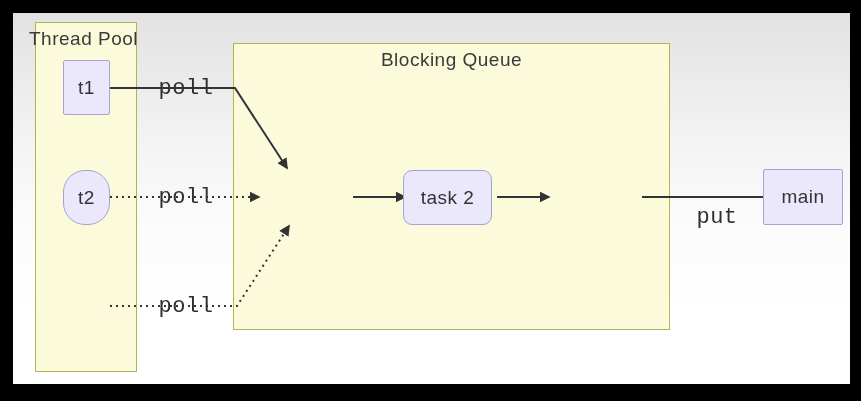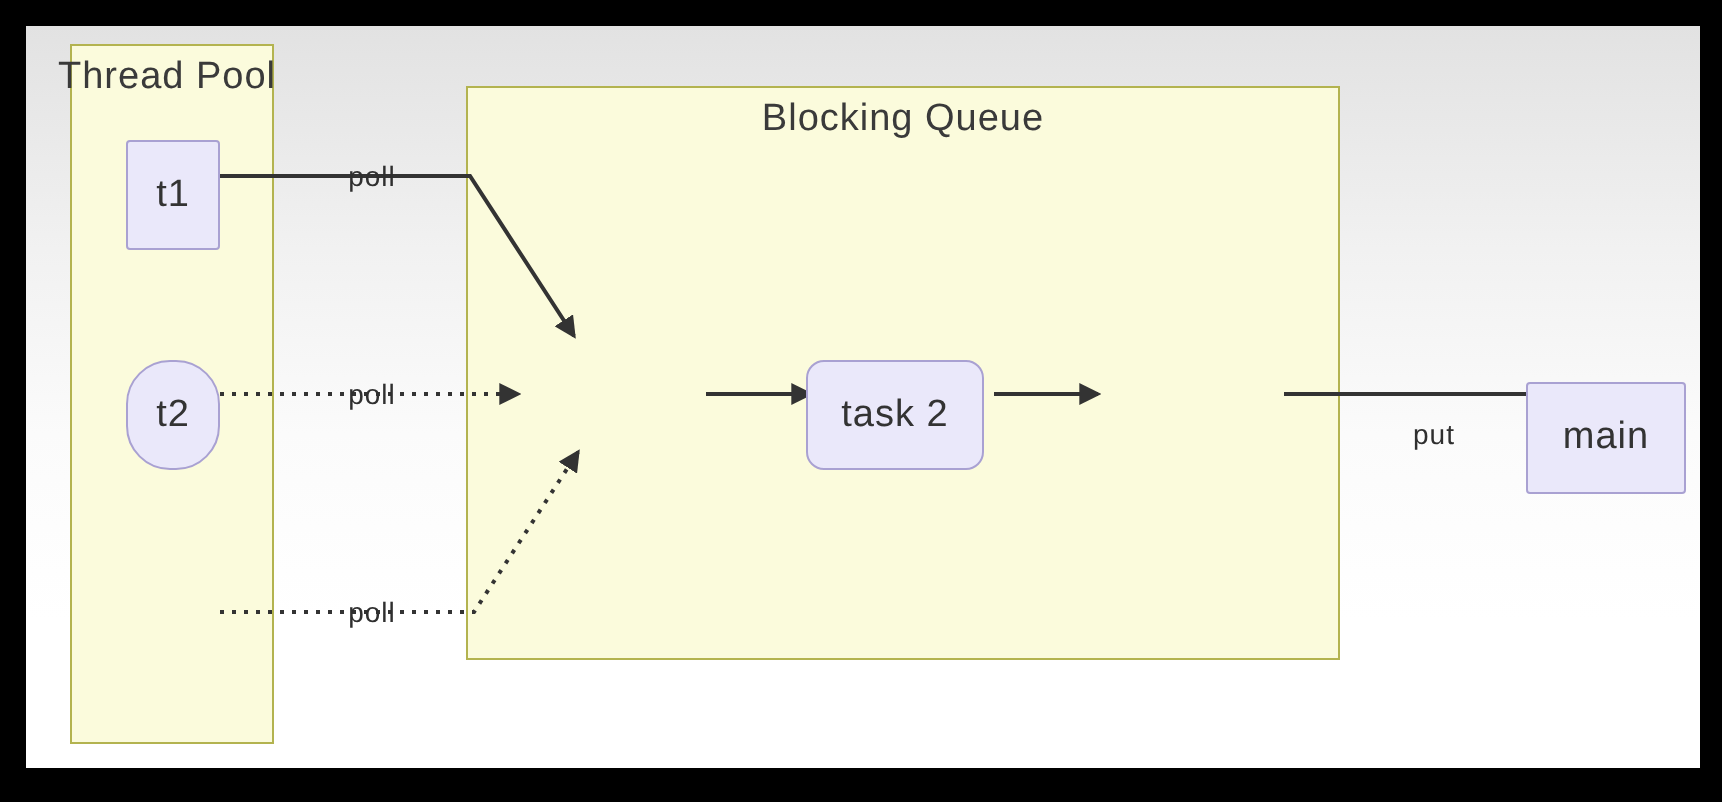--- a/index.html
+++ b/index.html
@@ -42,52 +42,52 @@
     position: absolute;
     background: #eae8fa;
     border: 1px solid #a9a1d2;
     box-sizing: border-box;
     display: flex;
     align-items: center;
     justify-content: center;
     color: #333333;
     font-size: 19px;
     letter-spacing: 0.5px;
-    margin-top: 10px;
   }
   .node.rounded { border-radius: 9px; }
   .node.square  { border-radius: 2px; }
 
   #tp    { left: 22px;  top: 9px;   width: 102px; height: 350px; }
   #bq    { left: 220px; top: 30px;  width: 437px; height: 287px; }
   #tp-title { left: 16px; top: 15px; }
   #bq-title { left: 220px; top: 36px; width: 437px; text-align: center; }
 
   #t1    { left: 50px;  top: 47px;  width: 47px; height: 55px; }
   #t2    { left: 50px;  top: 157px; width: 47px; height: 55px; border-radius: 22px; }
   #t3    { left: 50px;  top: 267px; width: 47px; height: 53px; }
   #task1 { left: 249px; top: 157px; width: 91px; height: 53px; }
   #task2 { left: 390px; top: 157px; width: 89px; height: 55px; }
   #task3 { left: 539px; top: 157px; width: 90px; height: 53px; }
-  #main  { left: 750px; top: 168px; width: 80px; height: 56px; text-align: right; }
+  #main  { left: 750px; top: 156px; width: 80px; height: 56px; text-align: right; }
 
   svg.edges {
     position: absolute;
     left: 0; top: 0;
     width: 837px;
     height: 371px;
     pointer-events: none;
   }
   .edge-label {
     position: absolute;
     transform: translate(-50%, -50%);
     color: #2f2f2f;
-    font-size: 14px;
+    font-size: 22px;
     letter-spacing: 0.5px;
     white-space: nowrap;
+    font-family: Liberation Mono, monospace;
   }
   #lbl-poll1 { left: 173px; top: 75px; }
   #lbl-poll2 { left: 173px; top: 184px; }
   #lbl-poll3 { left: 173px; top: 293px; }
   #lbl-put   { left: 704px; top: 184px; margin-top: 20px; }
 </style>
 </head>
 <body>
 
 <div class="frame">

